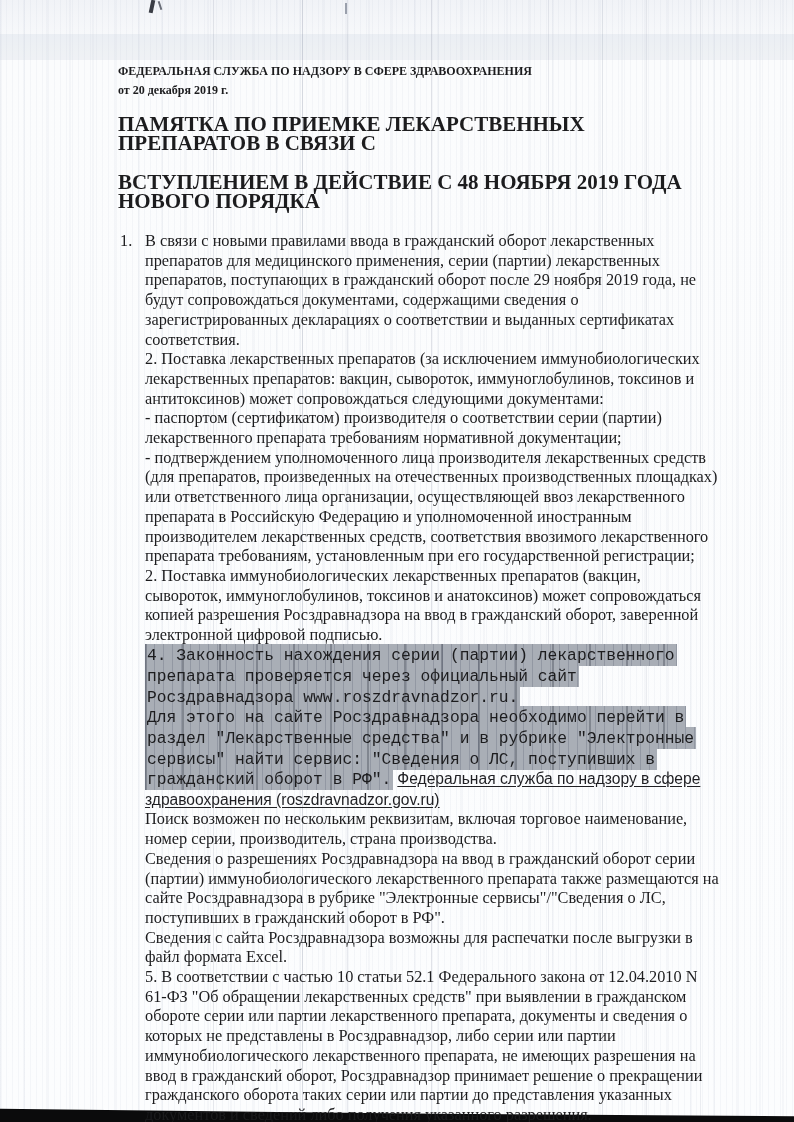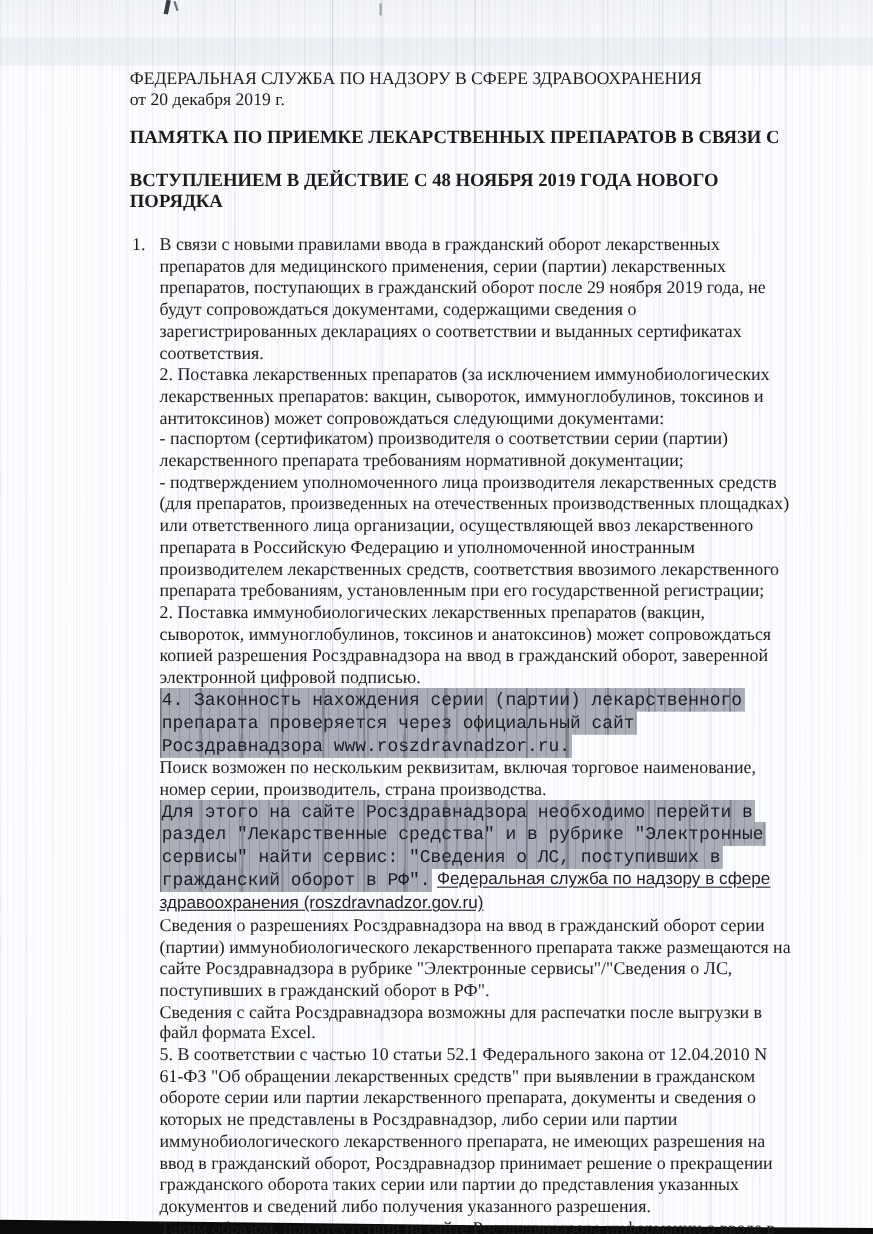--- a/index.html
+++ b/index.html
@@ -21,23 +21,23 @@
   .topband { position:absolute; left:0; right:0; top:34px; height:26px;
              background:rgba(198,205,218,0.22); pointer-events:none; }
   .mark { position:absolute; pointer-events:none; }
   .bottom-edge {
     position:absolute; left:0; right:0; bottom:0; height:15px;
     background:#0b0b0c;
     clip-path:polygon(0 12%, 55% 45%, 100% 62%, 100% 100%, 0 100%);
   }
   
   .content { position:absolute; left:118px; top:62px; width:602px; }
-  .hdr p { margin:0; font-weight:normal; font-size:16px; line-height:19px; }
+  .hdr p { margin:0; font-weight:bold; font-size:12px; line-height:19px; }
   .title { margin-top:15px; }
-  .title p { margin:4px 0 20px 0; font-weight:bold; font-size:17px; line-height:19px; }
+  .title p { margin:4px 0 20px 0; font-weight:bold; font-size:21px; line-height:19px; }
   .docbody { margin-left:27px; width:576px; font-size:16.3px; line-height:19.7px; }
   .docbody p { margin:0; }
   .li1 { position:relative; }
   .li1 .num { position:absolute; left:-25px; top:0; }
   .hl {
     background-color:#a9aeb6;
     background-image:
       repeating-linear-gradient(90deg, rgba(25,30,45,0.28) 0 2px, transparent 2px 37px),
       repeating-linear-gradient(90deg, rgba(55,62,85,0.20) 0 1px, transparent 1px 9px);
     box-decoration-break:clone;
@@ -86,22 +86,22 @@
       <p>ВСТУПЛЕНИЕМ В ДЕЙСТВИЕ С 48 НОЯБРЯ 2019 ГОДА НОВОГО ПОРЯДКА</p>
     </div>
 
     <div class="docbody">
       <p class="li1"><span class="num">1.</span><span>В связи с новыми правилами ввода в гражданский оборот лекарственных препаратов для медицинского применения, серии (партии) лекарственных препаратов, поступающих в гражданский оборот после 29 ноября 2019 года, не будут сопровождаться документами, содержащими сведения о зарегистрированных декларациях о соответствии и выданных сертификатах соответствия.</span></p>
       <p>2. Поставка лекарственных препаратов (за исключением иммунобиологических лекарственных препаратов: вакцин, сывороток, иммуноглобулинов, токсинов и антитоксинов) может сопровождаться следующими документами:</p>
       <p>- паспортом (сертификатом) производителя о соответствии серии (партии) лекарственного препарата требованиям нормативной документации;</p>
       <p>- подтверждением уполномоченного лица производителя лекарственных средств (для препаратов, произведенных на отечественных производственных площадках) или ответственного лица организации, осуществляющей ввоз лекарственного препарата в Российскую Федерацию и уполномоченной иностранным производителем лекарственных средств, соответствия ввозимого лекарственного препарата требованиям, установленным при его государственной регистрации;</p>
       <p>2. Поставка иммунобиологических лекарственных препаратов (вакцин, сывороток, иммуноглобулинов, токсинов и анатоксинов) может сопровождаться копией разрешения Росздравнадзора на ввод в гражданский оборот, заверенной электронной цифровой подписью.</p>
       <p><span class="hl">4. Законность нахождения серии (партии) лекарственного препарата проверяется через официальный сайт Росздравнадзора www.roszdravnadzor.ru.</span></p>
+      <p><span class="hl">Для этого на сайте Росздравнадзора необходимо перейти в раздел "Лекарственные средства" и в рубрике "Электронные сервисы" найти сервис: "Сведения о ЛС, поступивших в гражданский оборот в РФ".</span> <span class="doc-link">Федеральная служба по надзору в сфере здравоохранения (roszdravnadzor.gov.ru)</span></p>
       <p>Поиск возможен по нескольким реквизитам, включая торговое наименование, номер серии, производитель, страна производства.</p>
-      <p><span class="hl">Для этого на сайте Росздравнадзора необходимо перейти в раздел "Лекарственные средства" и в рубрике "Электронные сервисы" найти сервис: "Сведения о ЛС, поступивших в гражданский оборот в РФ".</span> <span class="doc-link">Федеральная служба по надзору в сфере здравоохранения (roszdravnadzor.gov.ru)</span></p>
       <p>Сведения о разрешениях Росздравнадзора на ввод в гражданский оборот серии (партии) иммунобиологического лекарственного препарата также размещаются на сайте Росздравнадзора в рубрике "Электронные сервисы"/"Сведения о ЛС, поступивших в гражданский оборот в РФ".</p>
       <p>Сведения с сайта Росздравнадзора возможны для распечатки после выгрузки в файл формата Excel.</p>
       <p>5. В соответствии с частью 10 статьи 52.1 Федерального закона от 12.04.2010 N 61-ФЗ "Об обращении лекарственных средств" при выявлении в гражданском обороте серии или партии лекарственного препарата, документы и сведения о которых не представлены в Росздравнадзор, либо серии или партии иммунобиологического лекарственного препарата, не имеющих разрешения на ввод в гражданский оборот, Росздравнадзор принимает решение о прекращении гражданского оборота таких серии или партии до представления указанных документов и сведений либо получения указанного разрешения.</p>
       <p>Таким образом, при отсутствии на сайте Росздравнадзора информации о вводе в гражданский оборот серии (партии) лекарственного препарата следует обращаться</p>
     </div>
 
   </div>
 </div>
 
 </body></html>

